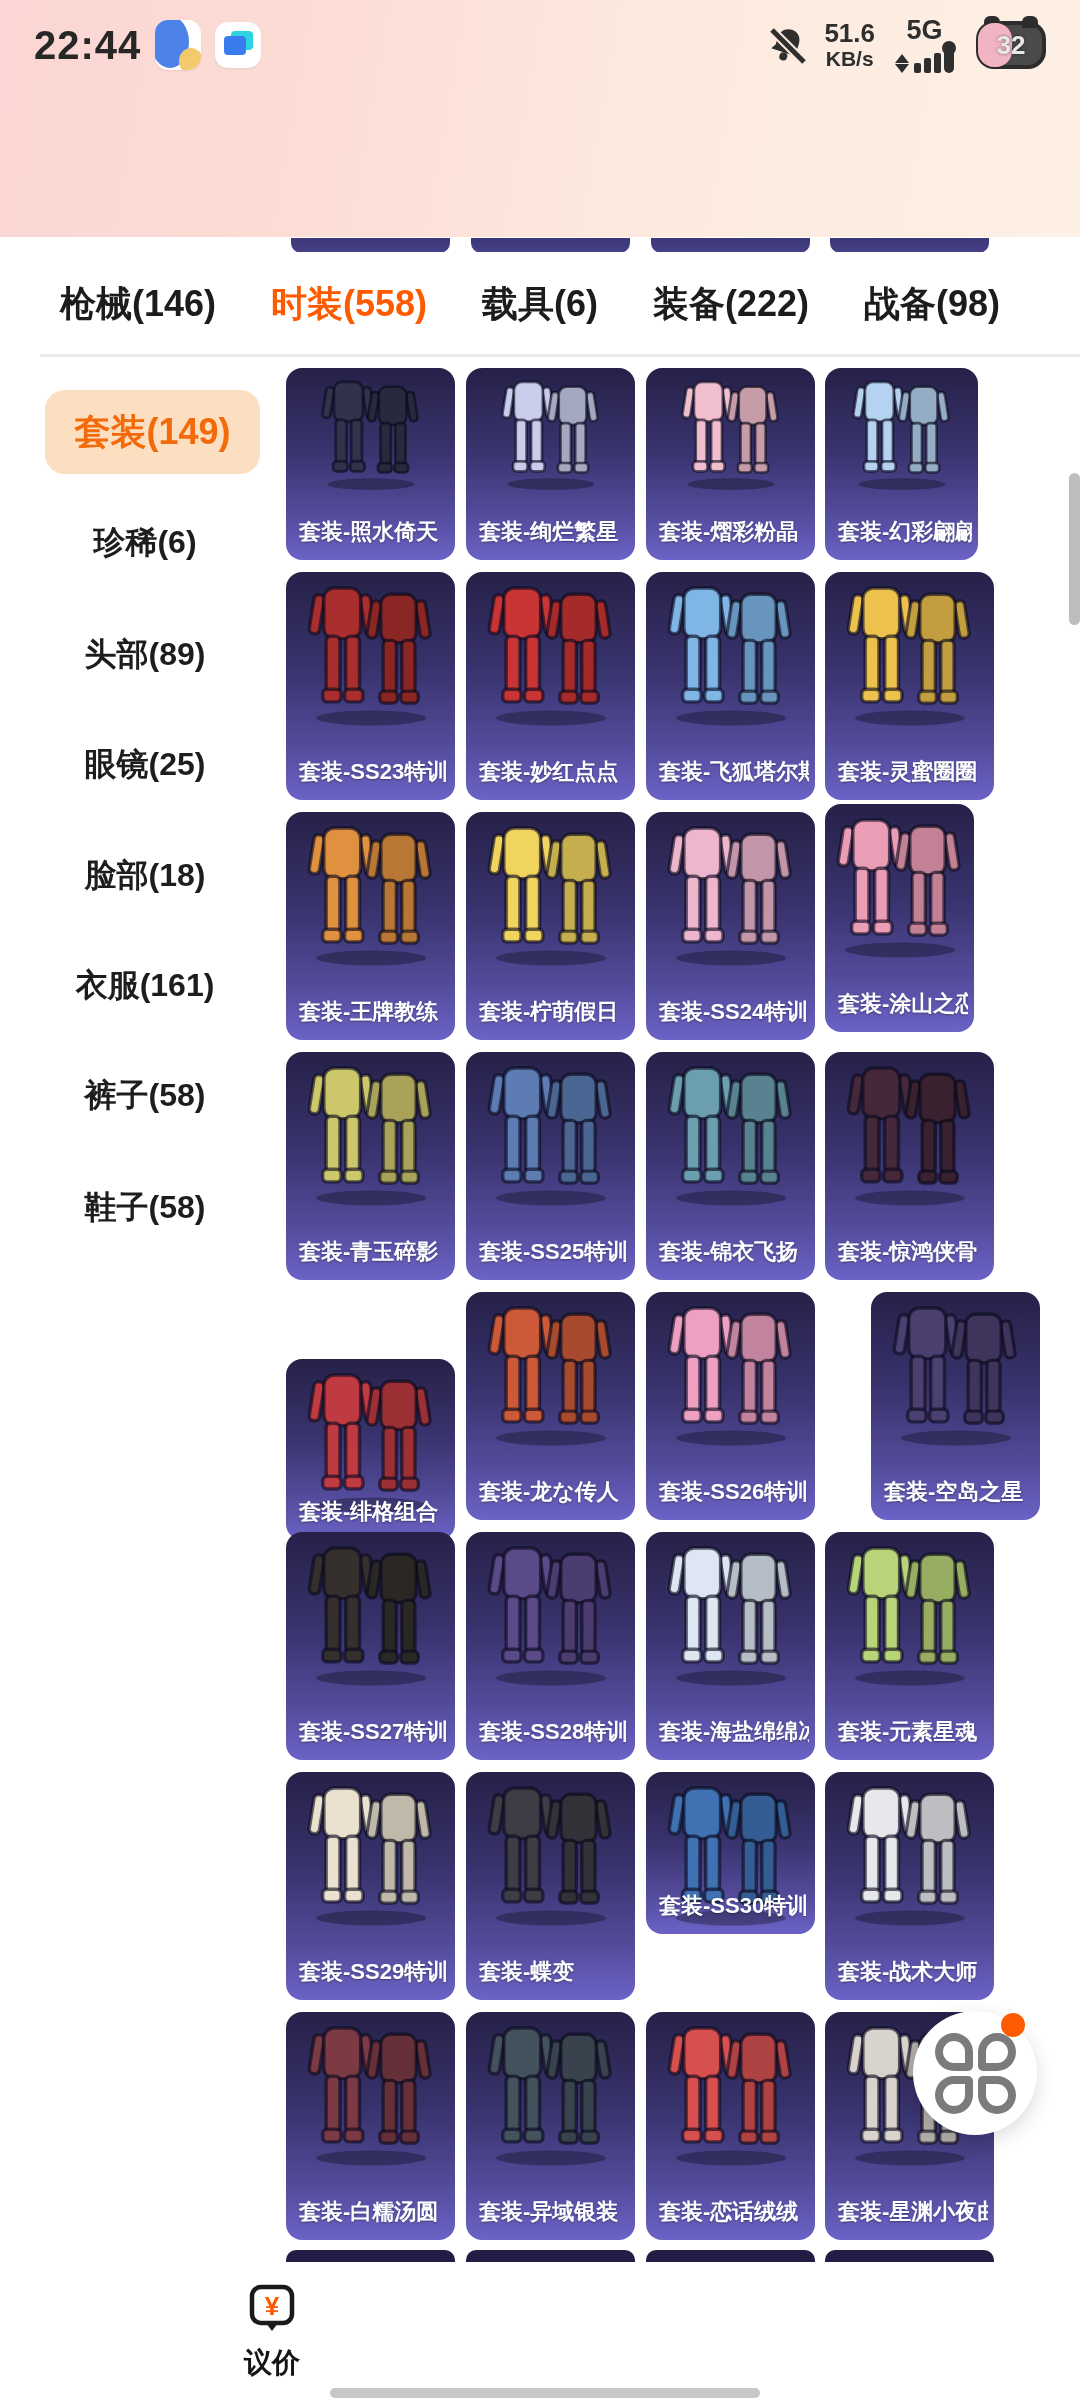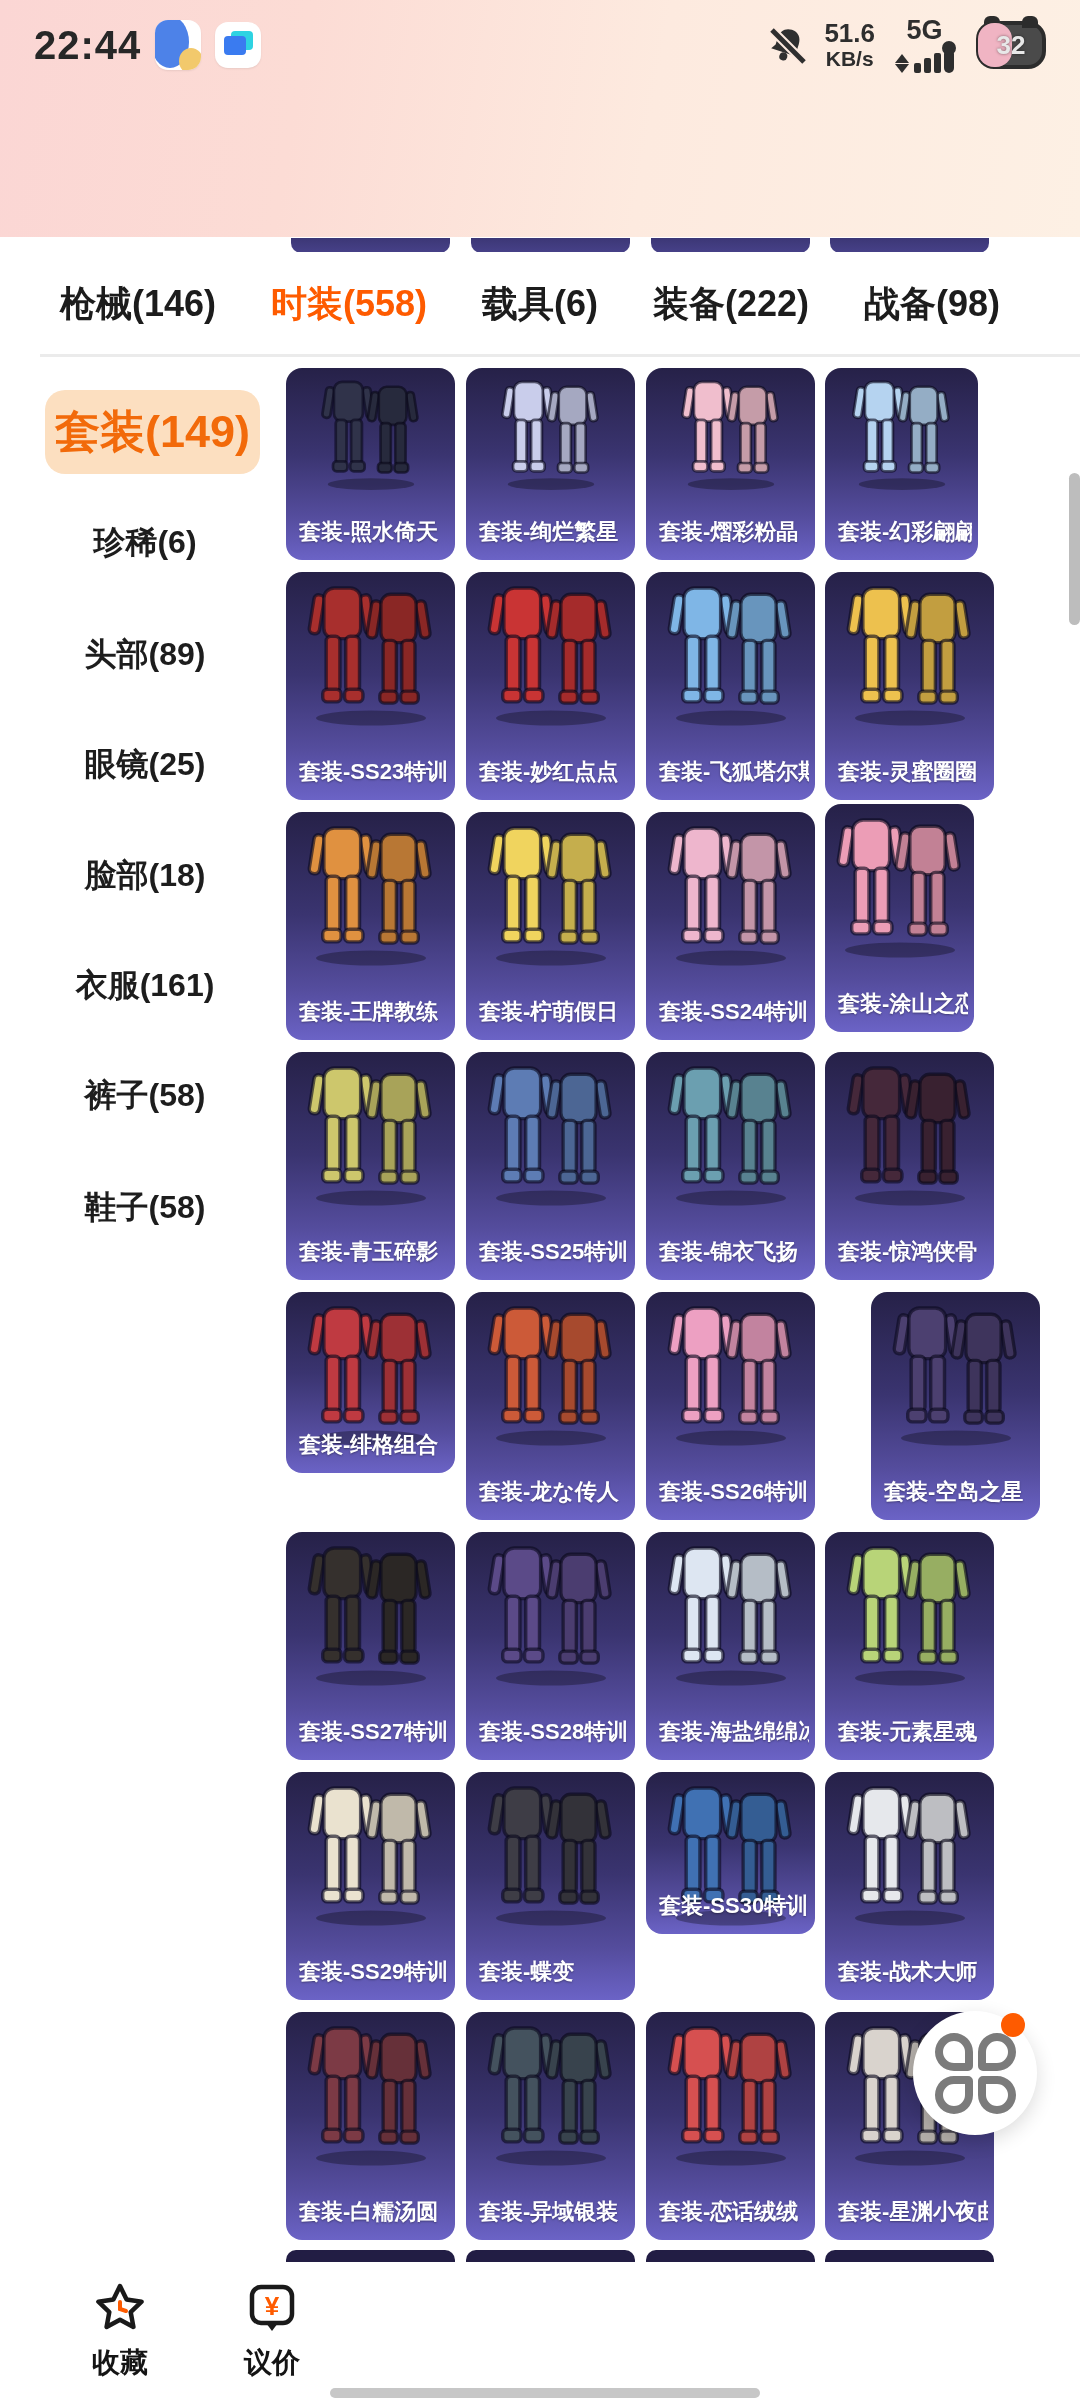--- a/index.html
+++ b/index.html
@@ -51,21 +51,21 @@
   
   .tabbar{left:0;top:252px;width:1080px;height:105px;background:#ffffff;z-index:10;}
   .tabbar::after{content:"";position:absolute;left:40px;right:0;bottom:0;height:3px;background:#ebebeb;}
   .tabs{position:absolute;left:60px;right:80px;top:0;height:100%;display:flex;align-items:center;justify-content:space-between;}
   .tab{font-size:36px;font-weight:700;color:#1c1c1c;white-space:nowrap;cursor:pointer;}
   .tab.active{color:#fe5b00;}
   .tab-indicator{position:absolute;left:314px;top:99px;width:58px;height:15px;border-radius:8px;background:#fe5b00;z-index:15;}
 
   
   .side-pill{left:45px;top:390px;width:215px;height:84px;border-radius:20px;background:#fcdfc0;
-    display:flex;align-items:center;justify-content:center;font-size:45px;font-weight:800;color:#f26a0a;z-index:2;}
+    display:flex;align-items:center;justify-content:center;font-size:36px;font-weight:800;color:#f26a0a;z-index:2;}
   .side-item{left:0;width:290px;text-align:center;font-size:32px;font-weight:700;color:#1d1d1d;z-index:2;}
 
   
   .card{border-radius:16px;z-index:1;overflow:hidden;
     background:linear-gradient(180deg,#262148 0%,#3a3470 45%,#554d9e 78%,#6b63c6 100%);}
   .card svg{position:absolute;left:50%;top:6px;transform:translateX(-50%);}
   .card .label{position:absolute;left:13px;right:6px;bottom:13px;font-size:22px;font-weight:700;color:#ffffff;
     white-space:nowrap;overflow:hidden;text-shadow:0 1px 2px rgba(0,0,0,.35);}
   .sil{fill:var(--tint,#888);stroke:rgba(12,10,30,.62);stroke-width:3px;}
   .fig2 .sil{filter:brightness(.82);}
@@ -549,21 +549,21 @@
         <rect class="sil" x="15" y="6" width="9" height="34" rx="4" transform="rotate(-9 20 6)"></rect>
         <rect class="sil" x="-16" y="0" width="32" height="44" rx="9"></rect>
         <rect class="sil" x="-14" y="42" width="12" height="48" rx="4"></rect>
         <rect class="sil" x="3" y="42" width="12" height="48" rx="4"></rect>
         <rect class="sil" x="-17" y="88" width="16" height="11" rx="4"></rect>
         <rect class="sil" x="2" y="88" width="16" height="11" rx="4"></rect>
       </g>
     </svg>
     <div class="label">套装-惊鸿侠骨</div>
   </div>
-    <div class="abs card" style="left: 286px; top: 1292px; width: 169px; height: 181px; --tint: #bf3a41;">
+    <div class="abs card" style="left: 286px; top: 1359px; width: 169px; height: 181px; --tint: #bf3a41;">
     <svg width="150" height="150" viewBox="0 0 120 120">
       <ellipse class="gshadow" cx="60" cy="112" rx="44" ry="6"></ellipse>
       <g class="fig1" transform="translate(37,8) scale(0.92)">
         <rect class="sil" x="-24" y="6" width="9" height="34" rx="4" transform="rotate(9 -20 6)"></rect>
         <rect class="sil" x="15" y="6" width="9" height="34" rx="4" transform="rotate(-9 20 6)"></rect>
         <rect class="sil" x="-16" y="0" width="32" height="44" rx="9"></rect>
         <rect class="sil" x="-14" y="42" width="12" height="48" rx="4"></rect>
         <rect class="sil" x="3" y="42" width="12" height="48" rx="4"></rect>
         <rect class="sil" x="-17" y="88" width="16" height="11" rx="4"></rect>
         <rect class="sil" x="2" y="88" width="16" height="11" rx="4"></rect>
@@ -954,27 +954,20 @@
   <div class="clover">
     <span class="petal tl"></span>
       <span class="petal tr"></span>
     <span class="petal bl"></span>
       <span class="petal br"></span>
   </div>
 </div>
 <div class="abs float-badge"></div>
 
 <div class="abs bottom-bar">
-  <div class="bb-action" style="left:60px">
-    <svg width="58" height="58" viewBox="0 0 58 58">
-      <path d="M29 6 l6.6 13.6 15 2.1 -10.9 10.4 2.7 14.8 -13.4 -7.1 -13.4 7.1 2.7 -14.8 -10.9 -10.4 15 -2.1 z" fill="none" stroke="#1a1a1a" stroke-width="4.5" stroke-linejoin="round"></path>
-      <polyline points="29,22 29,29 35,31" fill="none" stroke="#fe5b00" stroke-width="4" stroke-linecap="round"></polyline>
-    </svg>
-    <span class="bb-label">收藏</span>
-  </div>
   <div class="bb-action" style="left:212px">
     <svg width="58" height="58" viewBox="0 0 58 58">
       <rect x="9" y="7" width="40" height="36" rx="9" fill="none" stroke="#1a1a1a" stroke-width="4.5"></rect>
       <path d="M23 43 l6 8 6 -8 z" fill="#1a1a1a"></path>
       <text x="29" y="35" text-anchor="middle" font-size="26" font-weight="bold" fill="#fe5b00">¥</text>
     </svg>
     <span class="bb-label">议价</span>
   </div>
   <div class="home-indicator"></div>
 </div>

